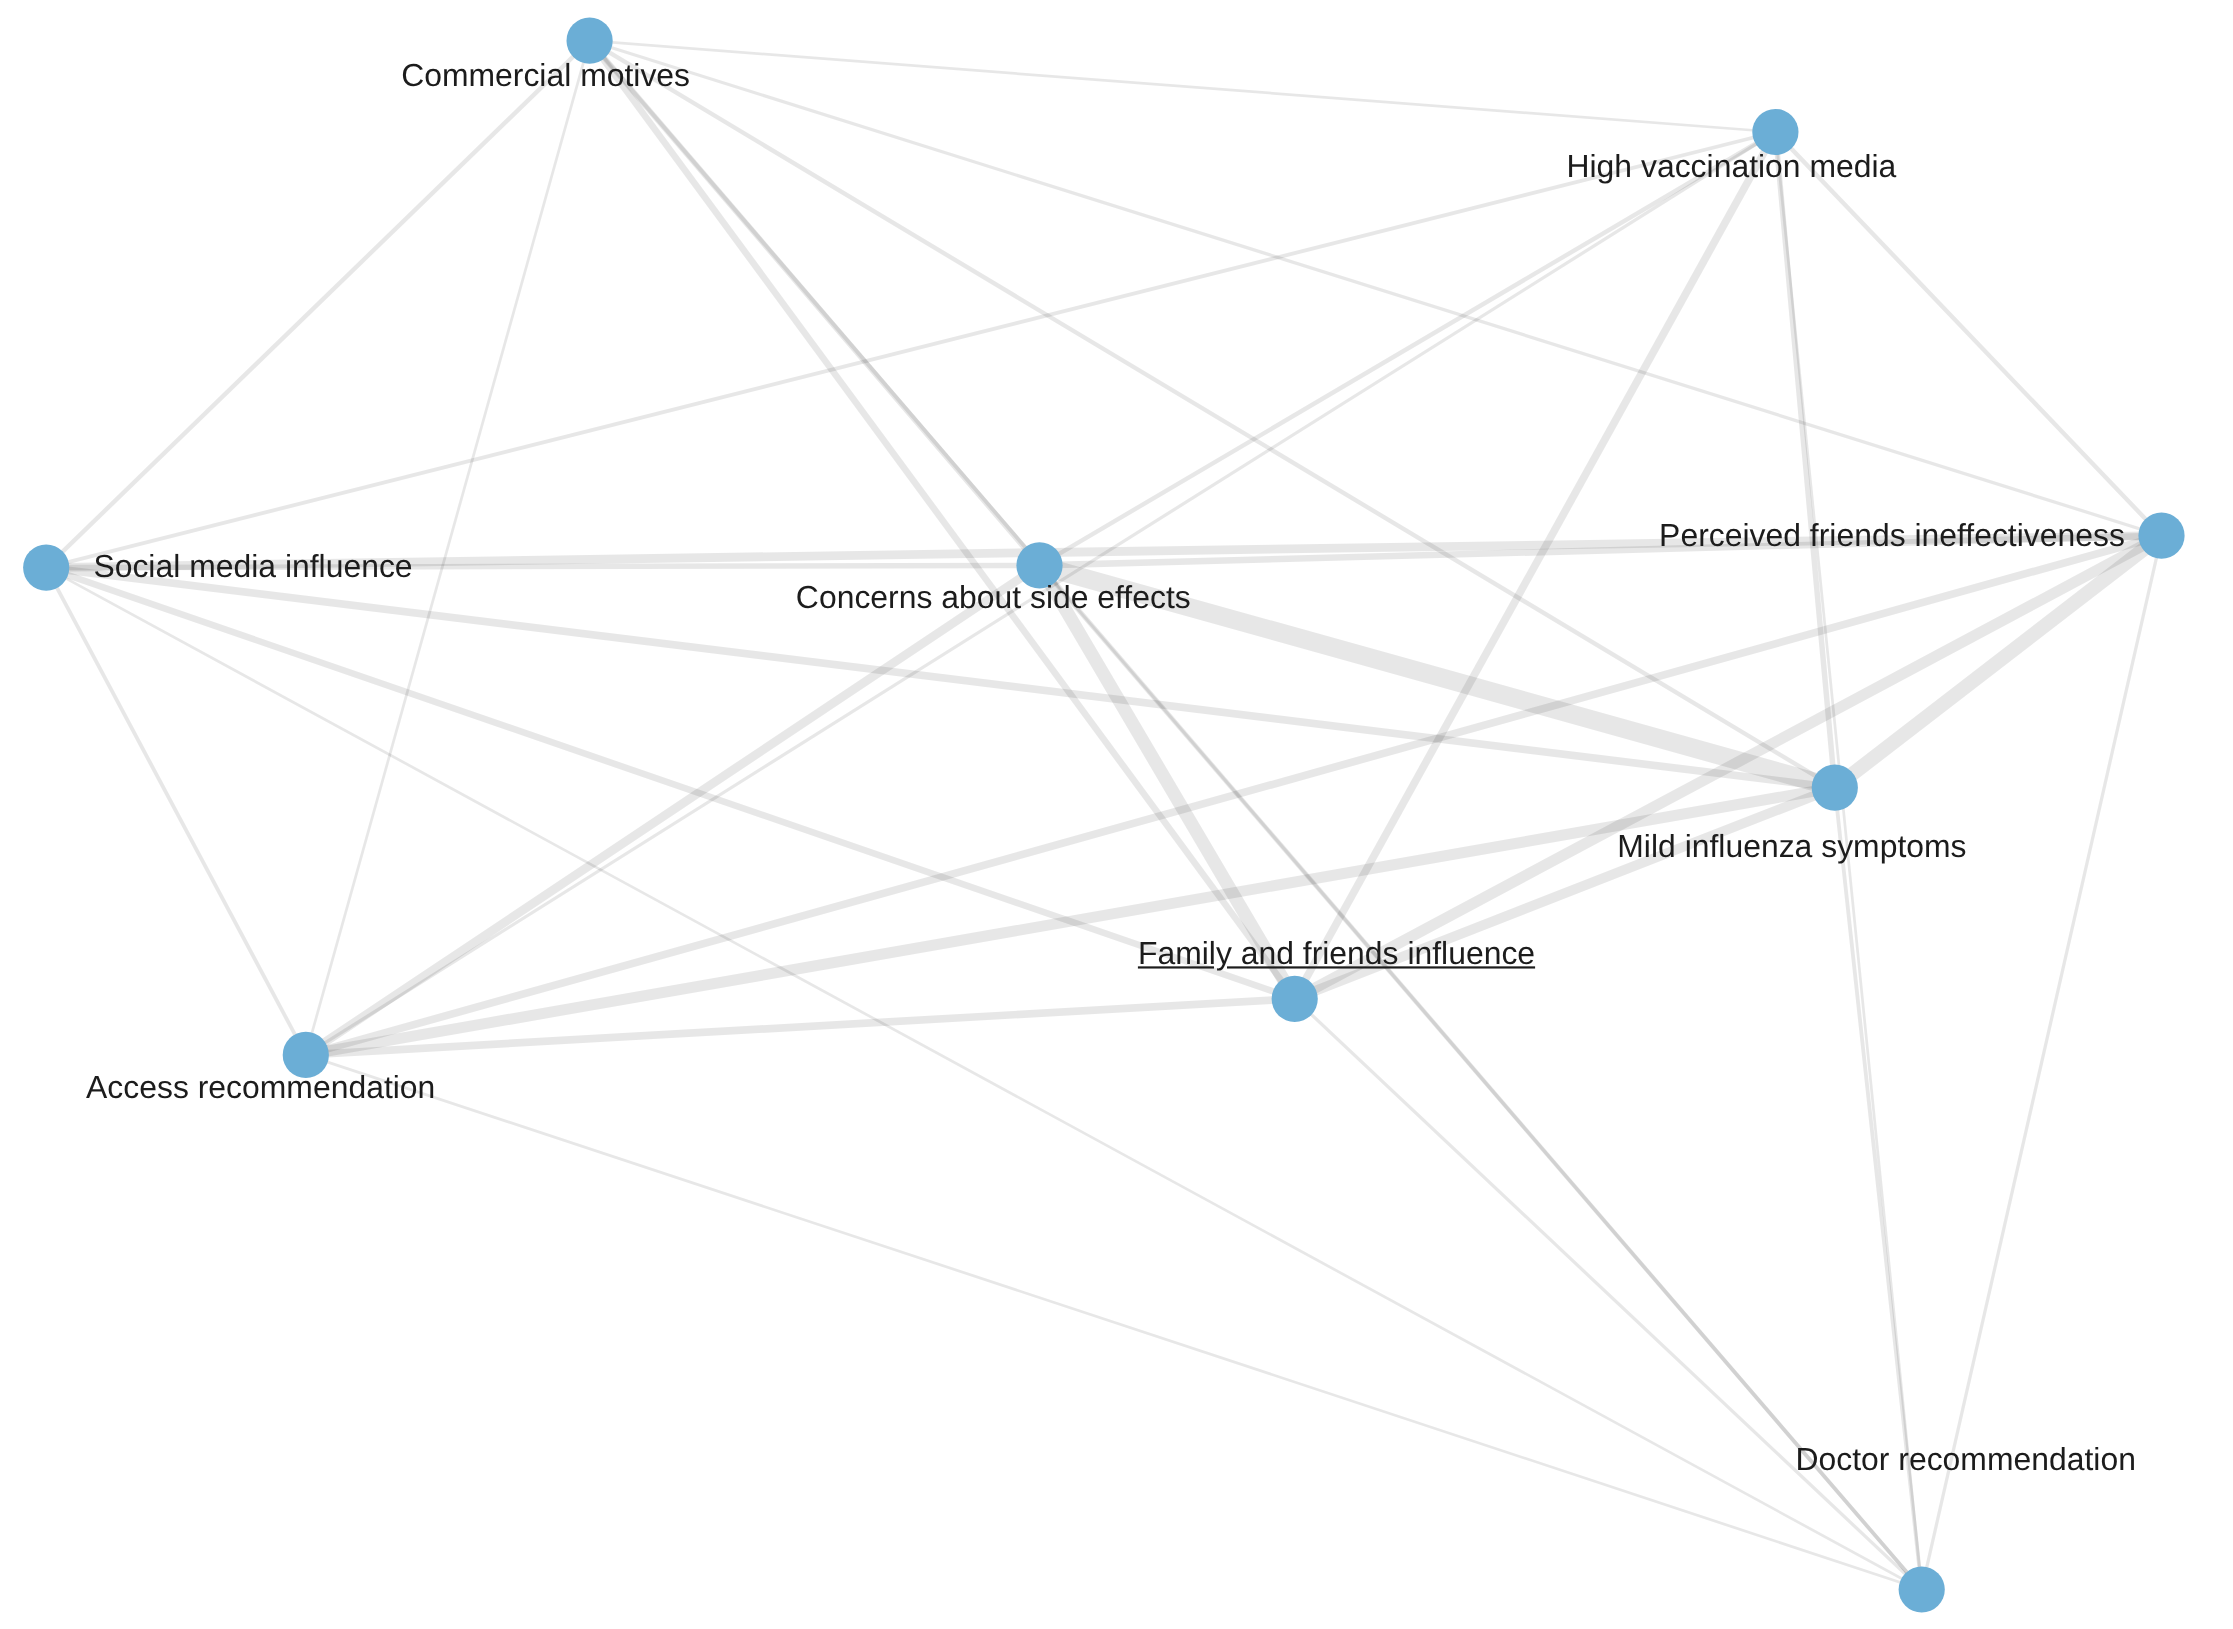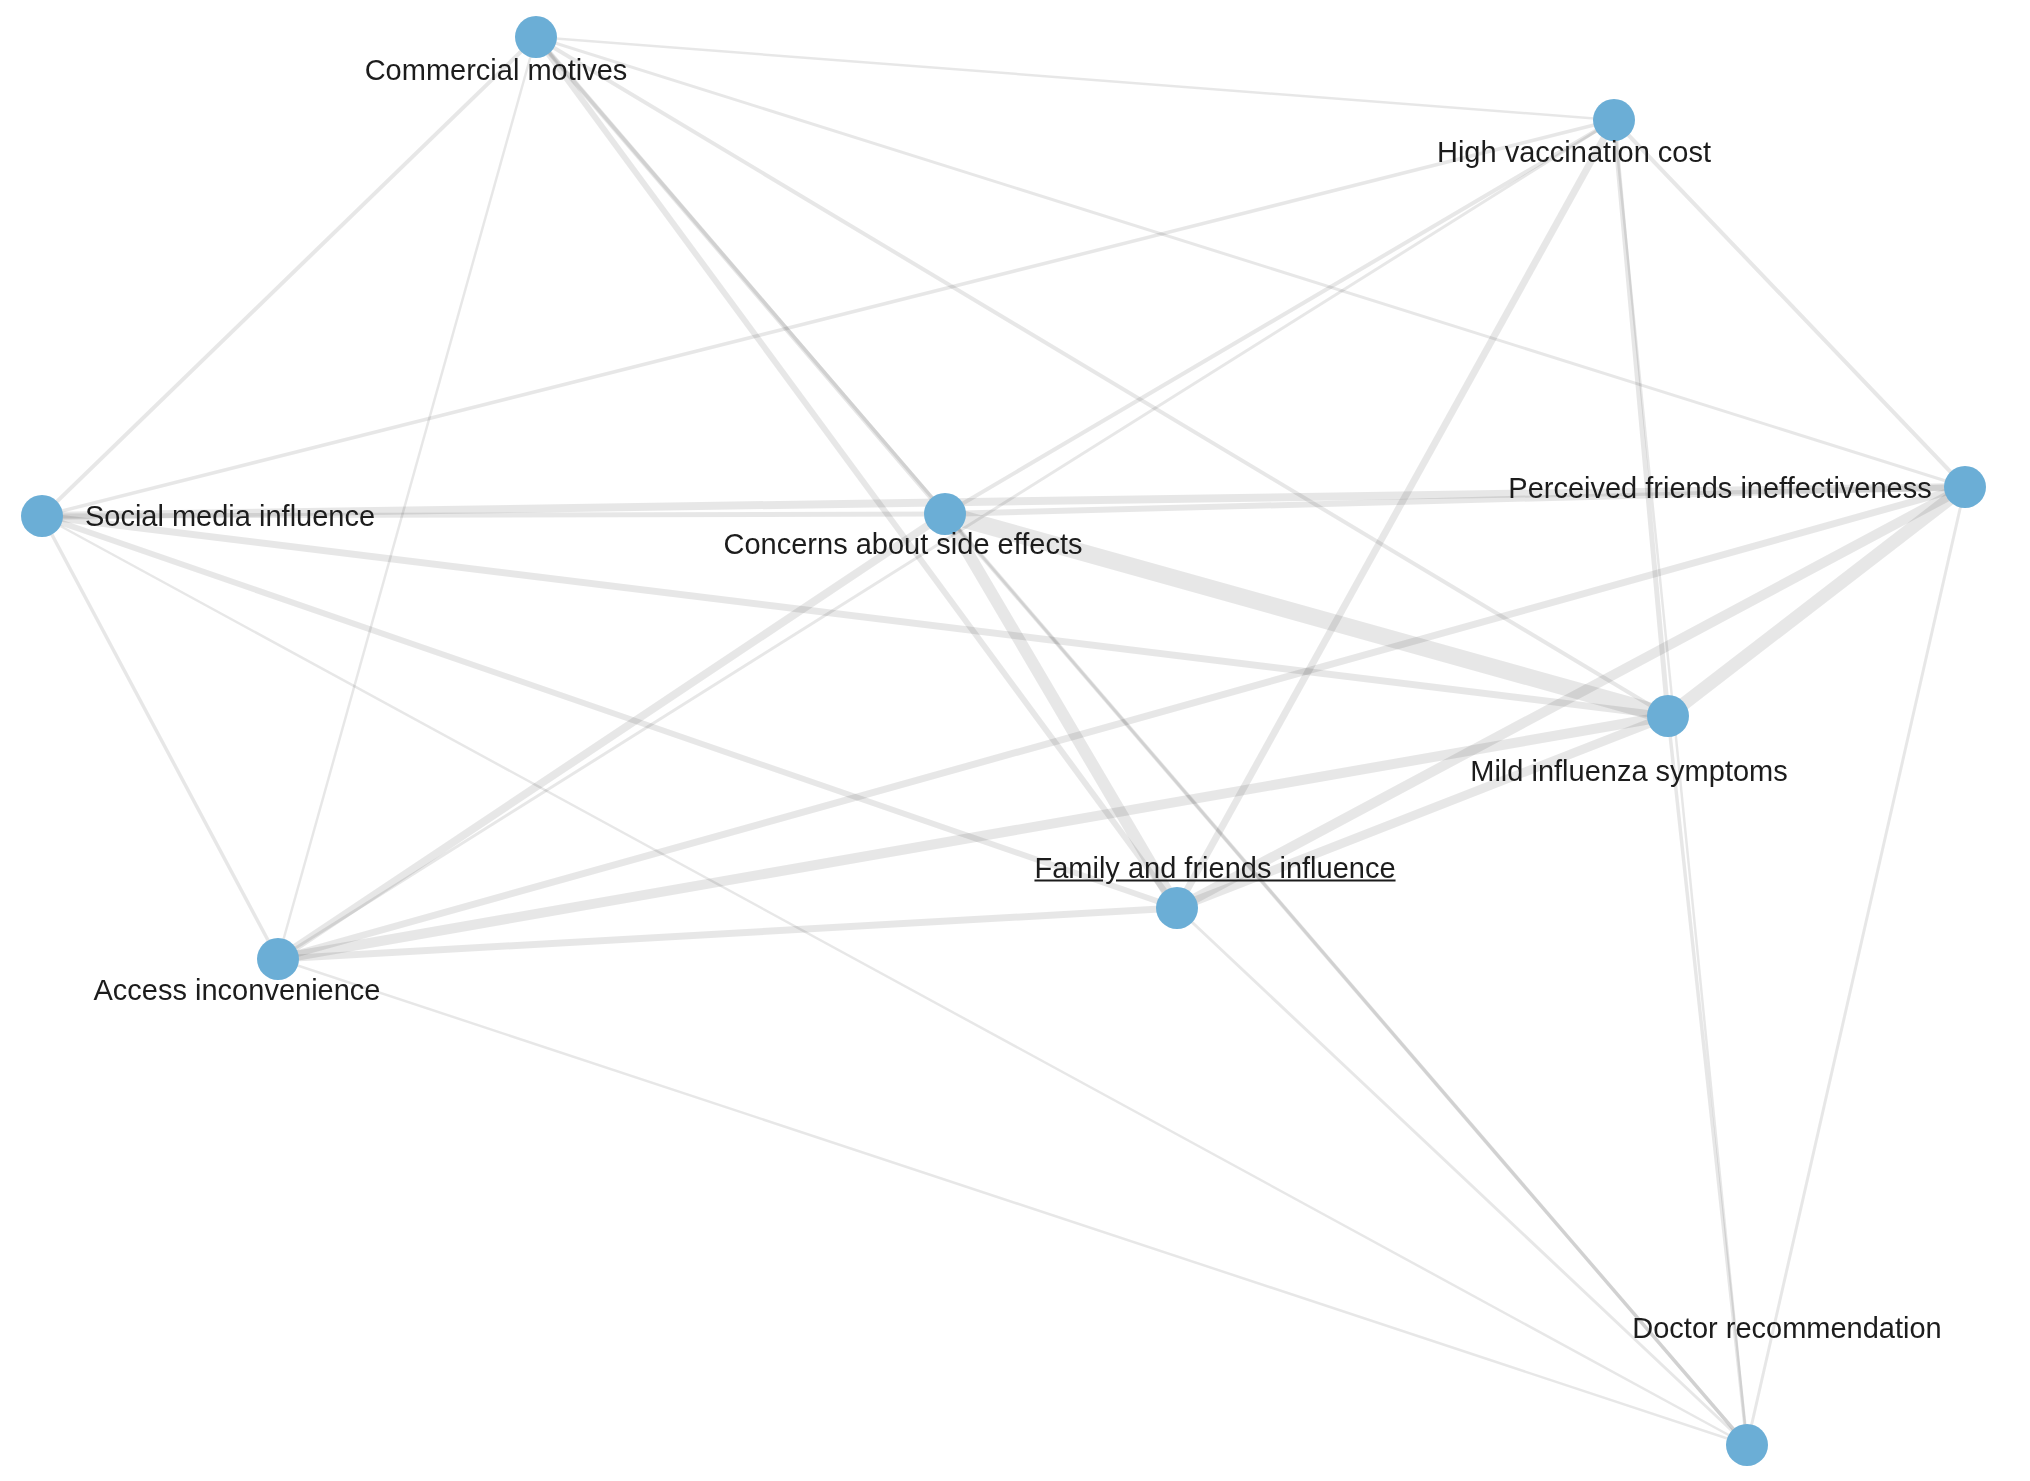--- a/index.html
+++ b/index.html
@@ -80,22 +80,22 @@
         <circle cx="945" cy="514" r="21" fill="#6baed6"></circle>
         <circle cx="1965" cy="487" r="21" fill="#6baed6"></circle>
         <circle cx="1668" cy="716" r="21" fill="#6baed6"></circle>
         <circle cx="1177" cy="908" r="21" fill="#6baed6"></circle>
         <circle cx="278" cy="959" r="21" fill="#6baed6"></circle>
         <circle cx="1747" cy="1445" r="21" fill="#6baed6"></circle>
       </g>
   </svg>
   <div id="labels-layer">
       <div class="node-label" style="left: 496px; top: 70px;">Commercial motives</div>
-      <div class="node-label" style="left: 1574px; top: 152px;">High vaccination cost</div>
+      <div class="node-label" style="left: 1574px; top: 152px;">High vaccination media</div>
       <div class="node-label" style="left: 230px; top: 516px;">Social media influence</div>
       <div class="node-label" style="left: 903px; top: 544px;">Concerns about side effects</div>
       <div class="node-label" style="left: 1720px; top: 488px;">Perceived friends ineffectiveness</div>
       <div class="node-label" style="left: 1629px; top: 747px; margin-top: 24px;">Mild influenza symptoms</div>
       <div class="node-label" style="left: 1215px; top: 868px; text-decoration: underline;">Family and friends influence</div>
-      <div class="node-label" style="left: 237px; top: 990px;">Access inconvenience</div>
+      <div class="node-label" style="left: 237px; top: 990px;">Access recommendation</div>
       <div class="node-label" style="left: 1787px; top: 1328px;">Doctor recommendation</div>
     </div>
 </div>
 
 </body></html>

